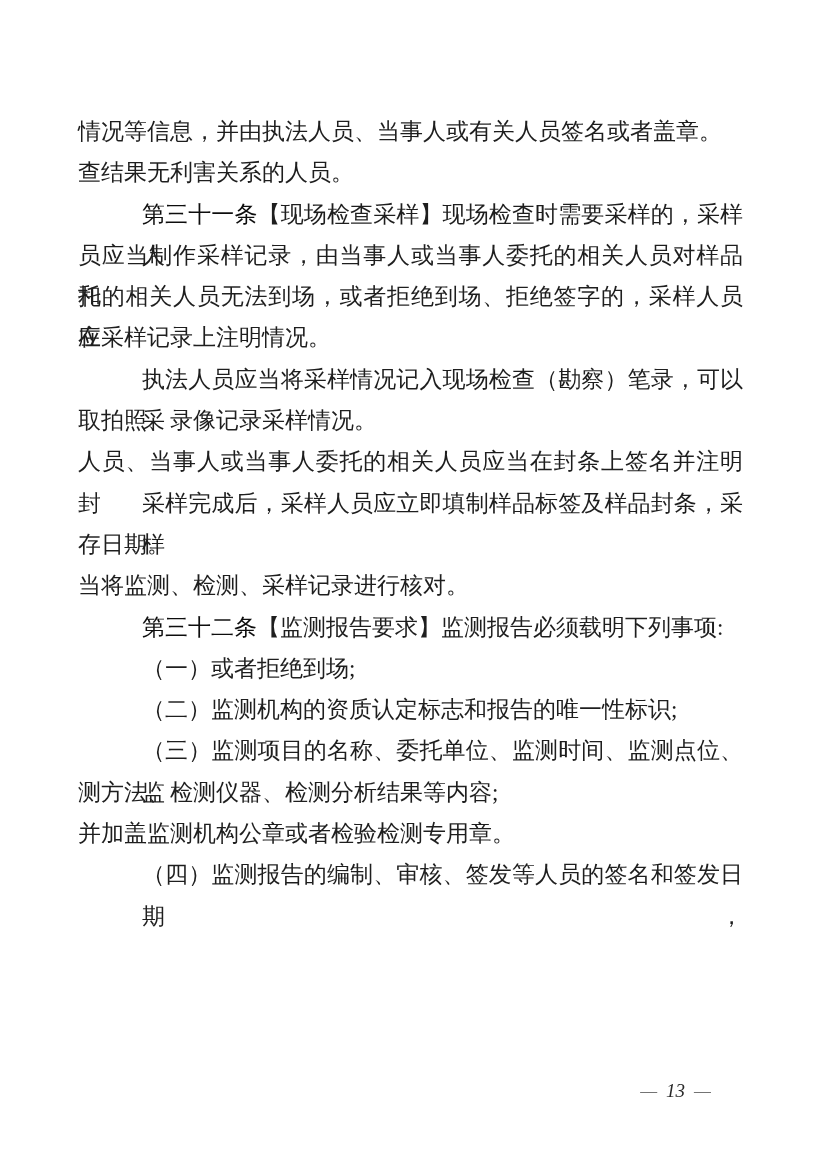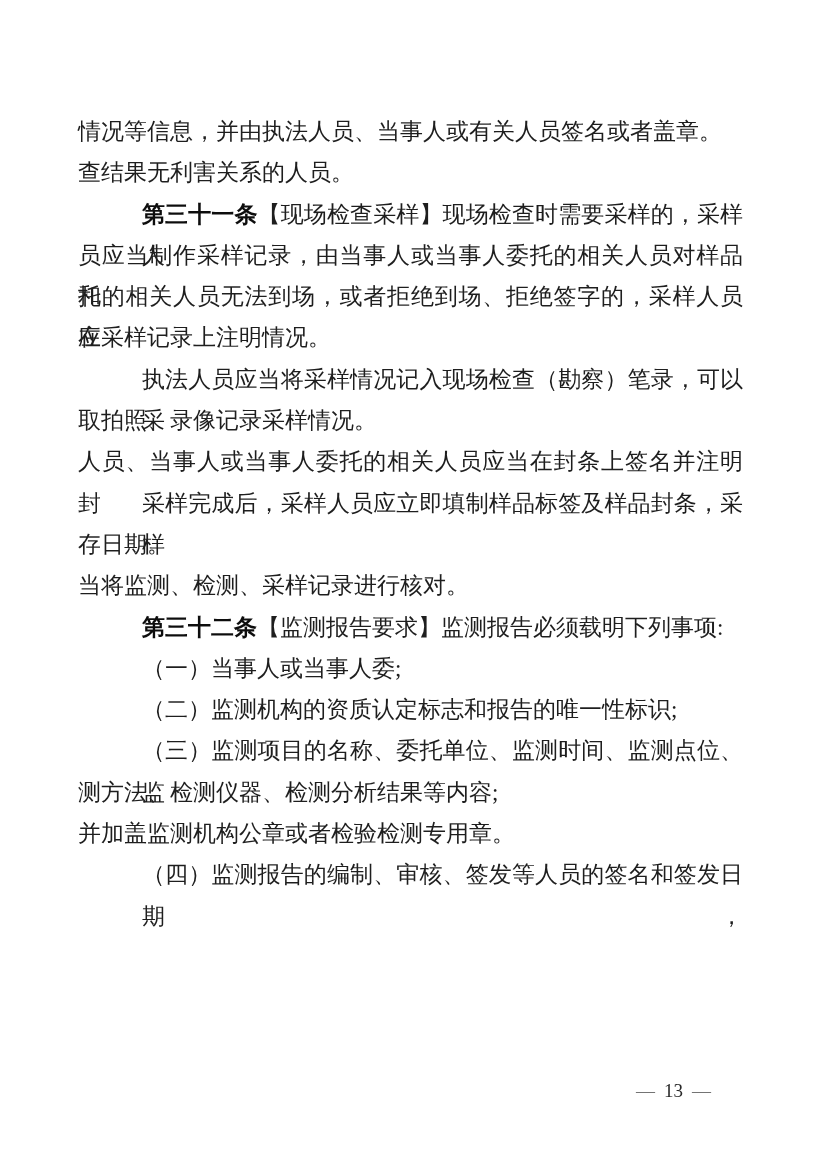--- a/index.html
+++ b/index.html
@@ -35,31 +35,32 @@
     text-align-last: justify;
     text-justify: inter-ideograph;
   }
   .line.indent {
     padding-left: 64px;
   }
   .line.justify.indent {
     padding-left: 64px;
   }
   .run.bold {
-    font-weight: bold;
+    font-weight: normal;
     color: #0d0d0d;
   }
   .footer {
     position: absolute;
     top: 1080px;
     right: 106px;
     font-size: 19px;
     line-height: 22px;
     color: #2a2a2a;
     letter-spacing: 0;
+    font-style: italic;
   }
   .footer .dash {
     color: #6e6e6e;
     padding: 0 9px;
   }
   .footer .num {
     color: #2a2a2a;
   }
 </style>
 </head>
@@ -74,21 +75,21 @@
       <div class="line justify"><span class="run">员应当制作采样记录，由当事人或当事人委托的相关人员对样品和</span></div>
       <div class="line justify"><span class="run">托的相关人员无法到场，或者拒绝到场、拒绝签字的，采样人员应</span></div>
       <div class="line"><span class="run">在采样记录上注明情况。</span></div>
       <div class="line indent justify"><span class="run">执法人员应当将采样情况记入现场检查（勘察）笔录，可以采</span></div>
       <div class="line"><span class="run">取拍照、录像记录采样情况。</span></div>
       <div class="line justify"><span class="run">人员、当事人或当事人委托的相关人员应当在封条上签名并注明封</span></div>
       <div class="line indent justify"><span class="run">采样完成后，采样人员应立即填制样品标签及样品封条，采样</span></div>
       <div class="line"><span class="run">存日期。</span></div>
       <div class="line"><span class="run">当将监测、检测、采样记录进行核对。</span></div>
       <div class="line indent"><span class="run bold">第三十二条</span><span class="run">【监测报告要求】监测报告必须载明下列事项:</span></div>
-      <div class="line indent"><span class="run">（一）当事人或当事人委;</span></div>
+      <div class="line indent"><span class="run">（一）或者拒绝到场;</span></div>
       <div class="line indent"><span class="run">（二）监测机构的资质认定标志和报告的唯一性标识;</span></div>
       <div class="line indent justify"><span class="run">（三）监测项目的名称、委托单位、监测时间、监测点位、监</span></div>
       <div class="line"><span class="run">测方法、检测仪器、检测分析结果等内容;</span></div>
       <div class="line"><span class="run">并加盖监测机构公章或者检验检测专用章。</span></div>
       <div class="line indent justify"><span class="run">（四）监测报告的编制、审核、签发等人员的签名和签发日期，</span></div>
     </div>
 
   <div class="footer">
     <span class="dash">—</span><span class="num">13</span><span class="dash">—</span>
   </div>

